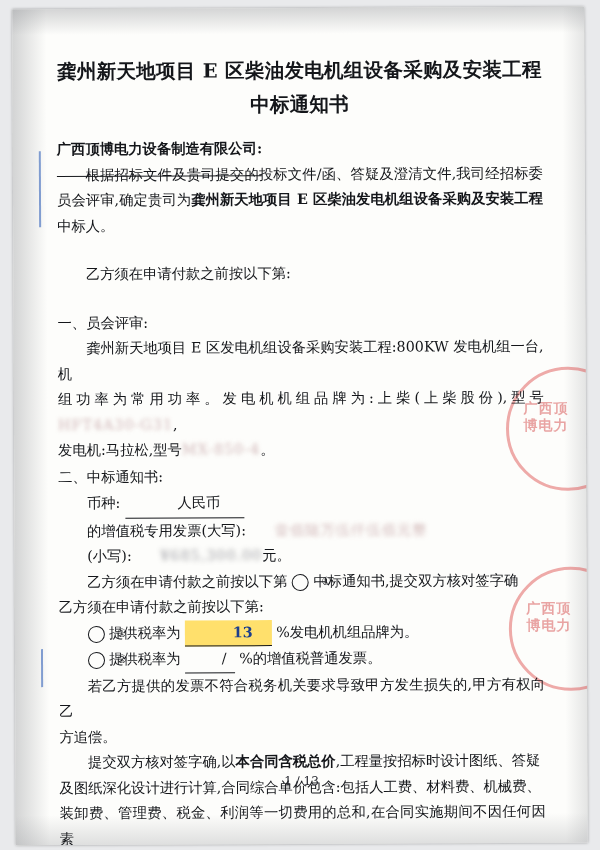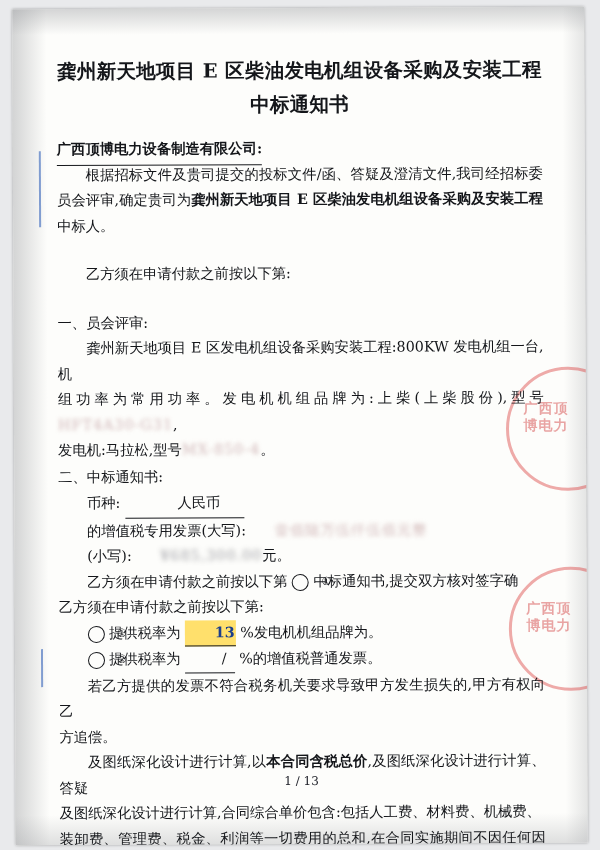--- a/index.html
+++ b/index.html
@@ -89,21 +89,21 @@
   }
   p.indent {
     text-indent: 2em;
   }
   .bold {
     font-weight: bold;
   }
   .underline-name {
     font-weight: bold;
     border-bottom: 1.6px solid #16181c;
-    padding-bottom: 8px;
+    padding-bottom: 19px;
   }
   .ul-wide {
     border-bottom: 1.2px solid #16181c;
     padding: 0 24px 1px 24px;
     display: inline-block;
   }
   .redacted {
     display: inline-block;
     color: rgba(170,120,120,0.55);
     filter: blur(2.3px);
@@ -136,21 +136,21 @@
   }
   .hand-slash {
     font-family: "DejaVu Serif", "Liberation Serif", serif;
     color: #16181c;
     border-bottom: 1.2px solid #16181c;
     padding: 0 8px;
     display: inline-block;
   }
   .highlight {
     background: rgba(255, 214, 60, 0.75);
-    padding: 0 1px;
+    padding: 0 19px;
   }
   .page-num {
     position: absolute;
     left: 0;
     right: 0;
     top: 766px;
     text-align: center;
     font-family: "DejaVu Serif", "Liberation Serif", serif;
     font-size: 12px;
     color: #20222a;
@@ -283,21 +283,21 @@
         </p>
 
         <p class="para indent">
           <span>若乙方提供的发票不符合税务机关要求导致甲方发生损失的,甲方有权向乙</span>
         </p>
         <p class="para">
           <span>方追偿。</span>
         </p>
 
         <p class="para indent">
-          <span>及图纸深化设计进行计算,以</span><span class="bold">本合同含税总价</span><span>,及图纸深化设计进行计算、答疑</span>
+          <span>提交双方核对签字确,以</span><span class="bold">本合同含税总价</span><span>,工程量按招标时设计图纸、答疑</span>
         </p>
         <p class="para">
           <span>及图纸深化设计进行计算,合同综合单价包含:包括人工费、材料费、机械费、</span>
         </p>
         <p class="para">
           <span>装卸费、管理费、税金、利润等一切费用的总和,在合同实施期间不因任何因素</span>
         </p>
 
       </div>
     </div>

